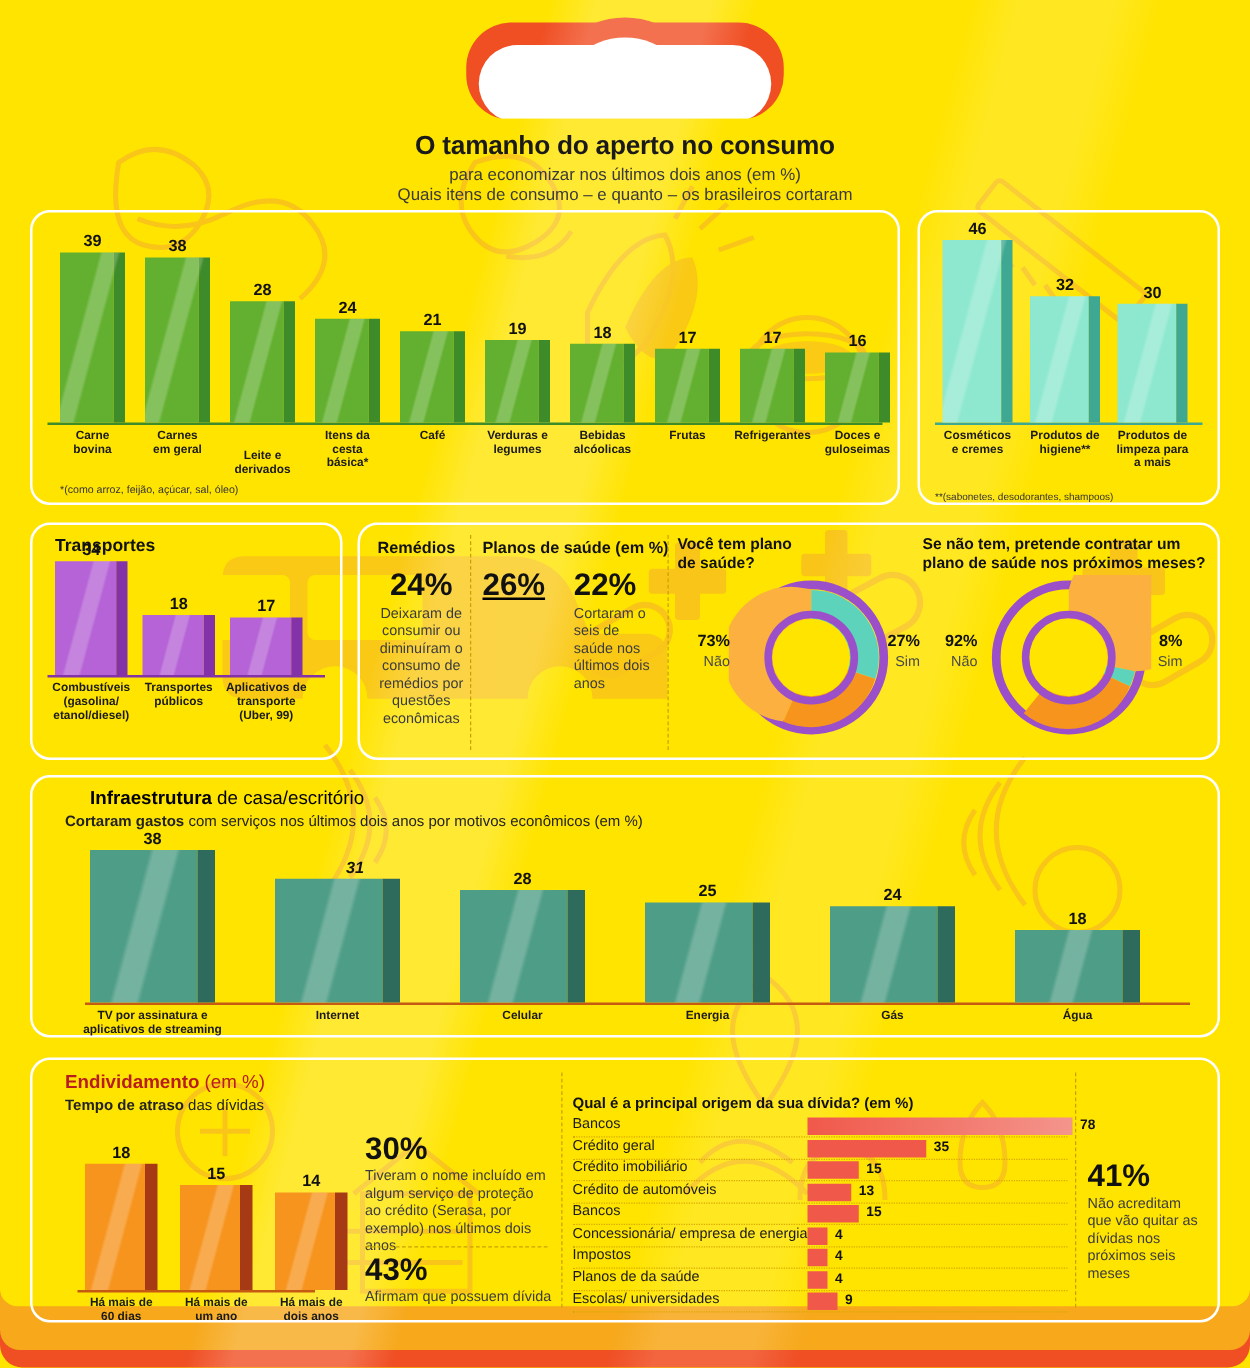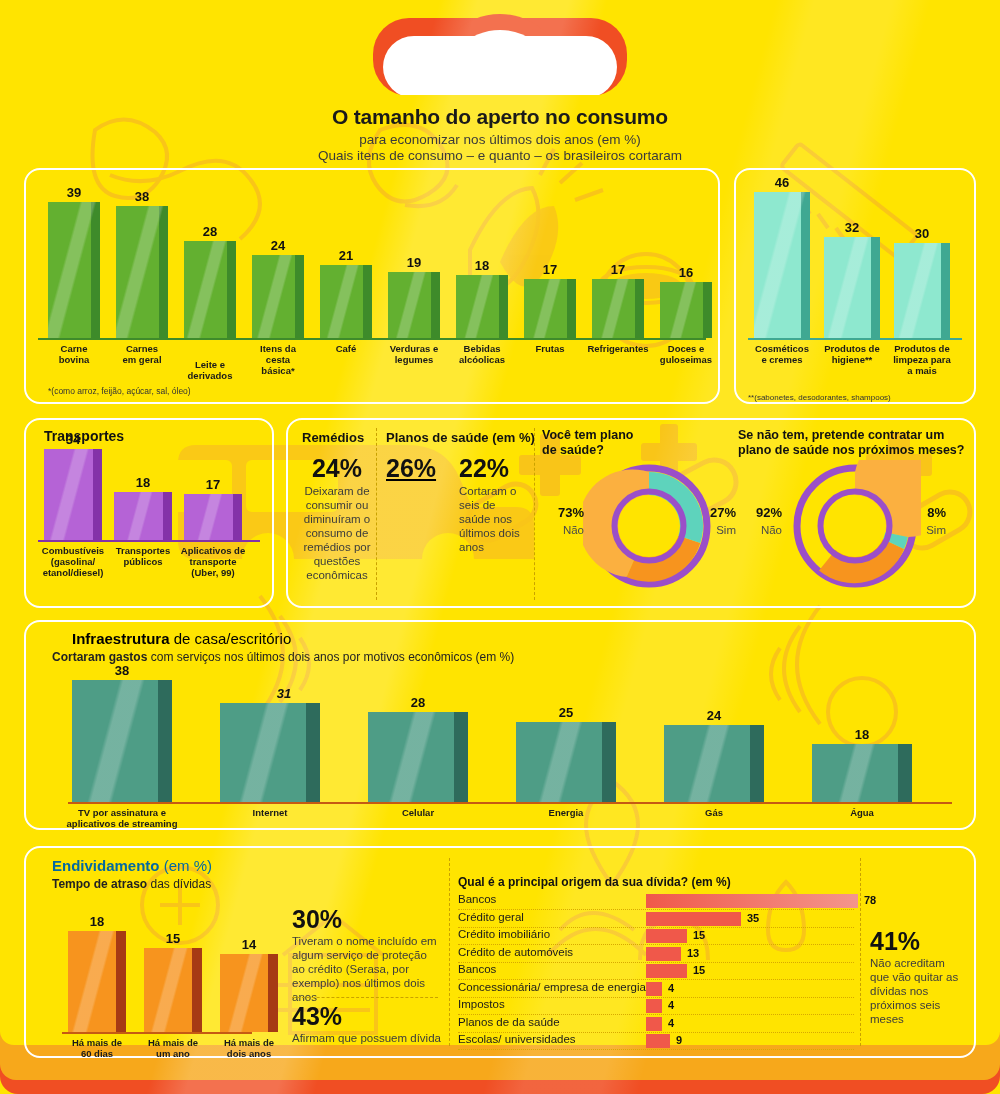--- a/index.html
+++ b/index.html
@@ -442,21 +442,21 @@
       <div style="position: absolute; right: 0px; bottom: 0px; width: 14px; height: 58px; background: rgb(46, 107, 92);"></div>
       <div style="position: absolute; left: 0px; bottom: 0px; width: 100px; height: 58px; background: linear-gradient(105deg, rgba(255, 255, 255, 0) 36%, rgba(255, 255, 255, 0.22) 39%, rgba(255, 255, 255, 0.22) 52%, rgba(255, 255, 255, 0) 55%);"></div>
     </div>
     <div class="bar-val" style="left: 782px; top: 107px; width: 112px;">18</div>
     <div class="cat-label" style="left: 766px; top: 187px; width: 144px;">
       <div>Água</div>
     </div>
   </div>
 
 <div class="panel" style="left:24px;top:846px;width:952px;height:212px;"></div>
-<div style="position:absolute;left:52px;top:857px;font-size:15px;color:#0369a1;">
+<div style="position:absolute;left:52px;top:857px;font-size:15px;color:#b91c1c;">
   <b>Endividamento</b><span> (em %)</span>
 </div>
 <div style="position:absolute;left:52px;top:877px;font-size:12px;color:#222;">
   <b>Tempo de atraso</b><span> das dívidas</span>
 </div>
 <div id="debt-delay-chart" style="position:absolute;left:24px;top:846px;width:260px;height:212px;">
     <div class="axis" style="left: 38px; top: 186px; width: 190px; background: rgb(197, 90, 19);"></div>
     <div style="position: absolute; left: 44px; top: 85px; width: 58px; height: 101px;">
       <div style="position: absolute; left: 0px; bottom: 0px; width: 48px; height: 101px; background: rgb(247, 148, 30);"></div>
       <div style="position: absolute; right: 0px; bottom: 0px; width: 10px; height: 101px; background: rgb(166, 58, 20);"></div>

